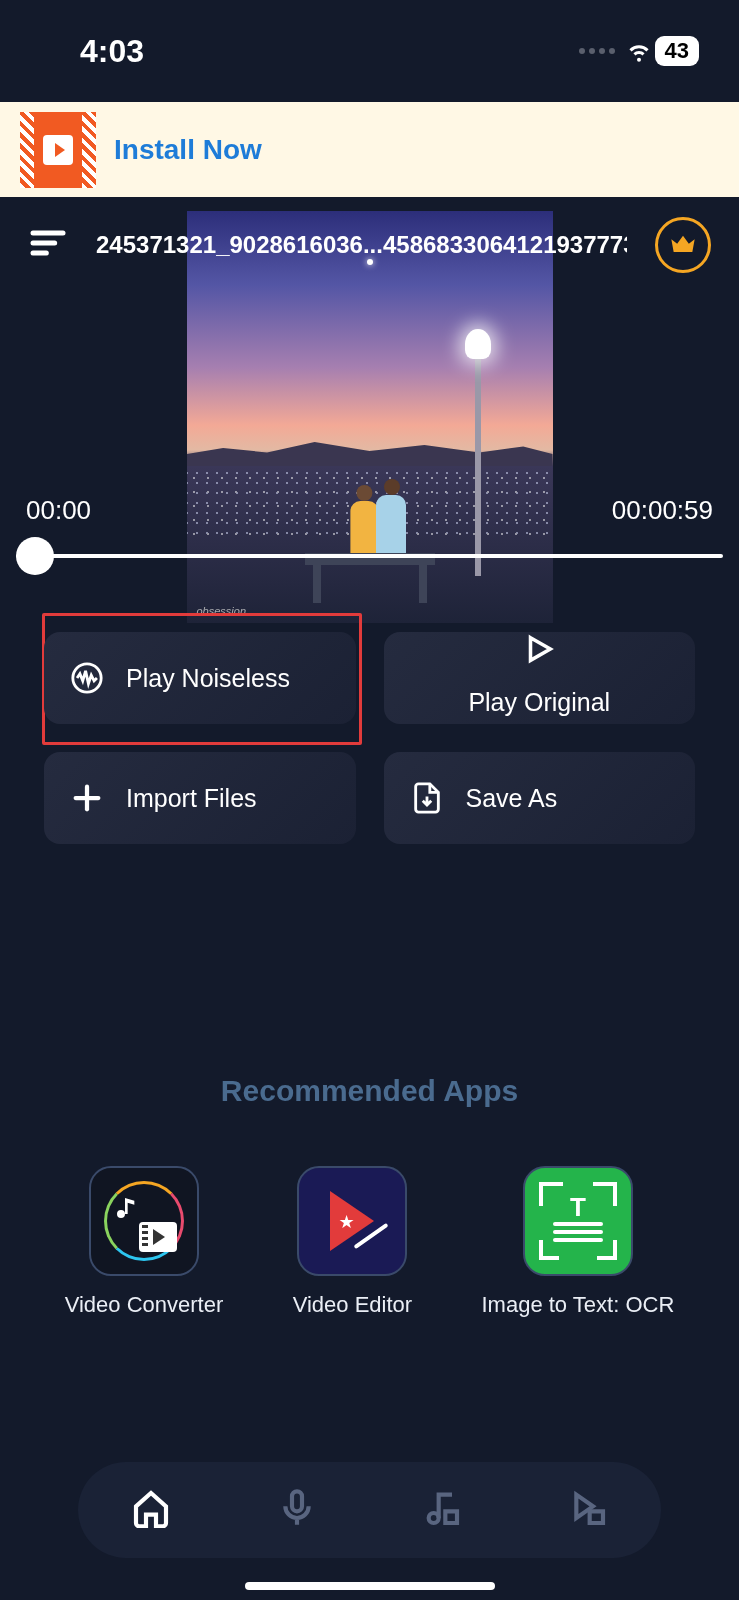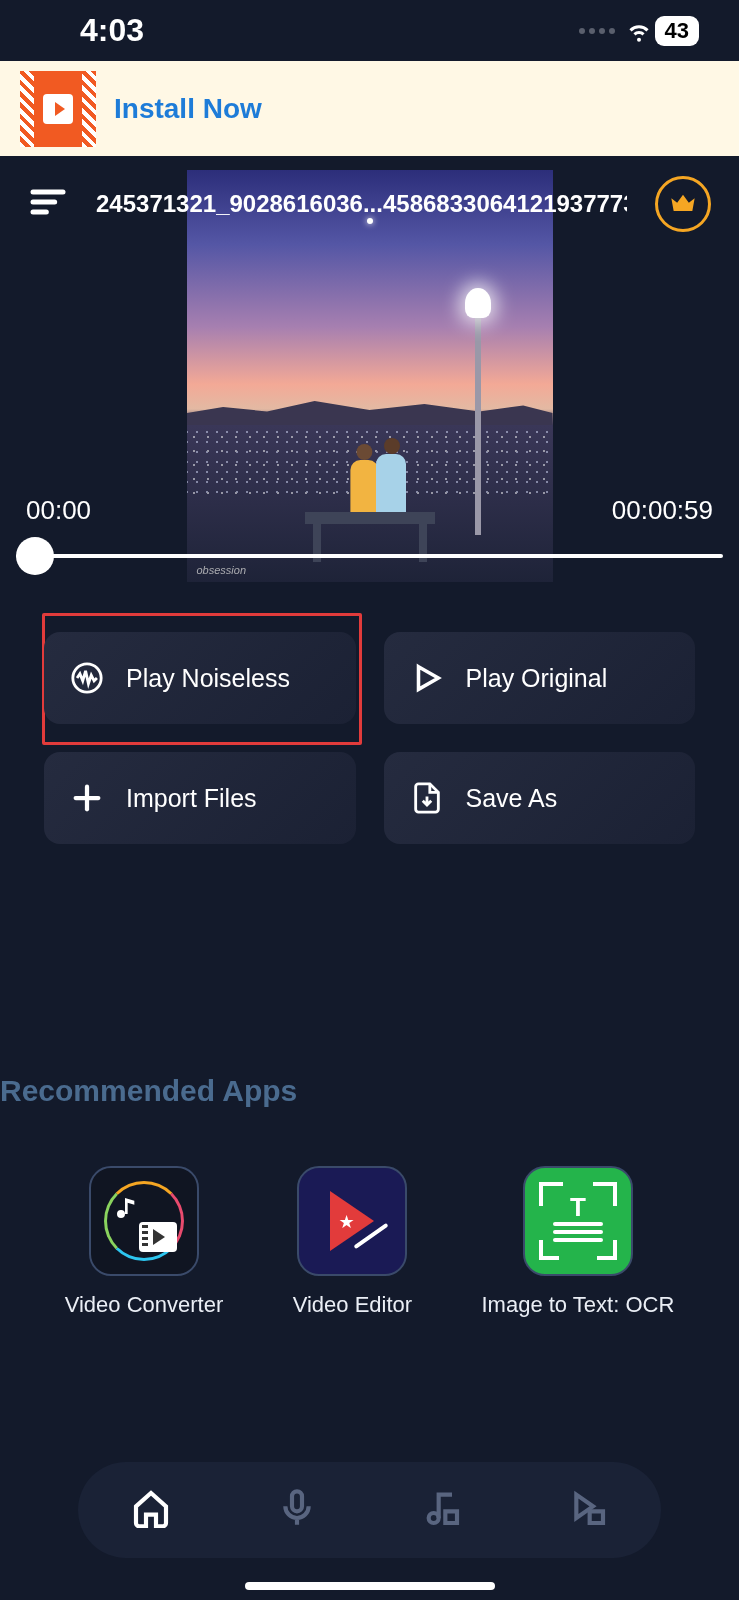--- a/index.html
+++ b/index.html
@@ -8,21 +8,21 @@
   height: 1600px;
   background: #131a2b;
   font-family: -apple-system, BlinkMacSystemFont, "Segoe UI", sans-serif;
   color: #fff;
   overflow: hidden;
   position: relative;
 }
 
 
 .status-bar {
-  height: 61px;
+  height: 102px;
   display: flex;
   align-items: center;
   justify-content: space-between;
   padding: 0 40px 0 80px;
 }
 .status-time { font-size: 32px; font-weight: 600; }
 .status-right { display: flex; align-items: center; }
 .status-dots { display: flex; gap: 4px; margin-right: 8px; }
 .status-dots span { width: 6px; height: 6px; border-radius: 50%; background: #5a5f6d; }
 .wifi-icon svg { width: 32px; height: 32px; }
@@ -132,21 +132,21 @@
 
 
 .red-outline {
   position: absolute;
   border: 3px solid #e23b3b;
   pointer-events: none;
   border-radius: 2px;
 }
 
 
-.recommended { position: absolute; top: 1074px; left: 0; right: 0; }
+.recommended { position: absolute; top: 1074px; left: 0; right: 0; text-align: center; }
 .rec-title { color: #4a6b8f; font-size: 30px; font-weight: 600; margin-bottom: 58px; }
 .rec-grid { display: flex; justify-content: space-around; padding: 0 30px; }
 .rec-item { display: flex; flex-direction: column; align-items: center; gap: 16px; }
 .rec-icon {
   width: 110px; height: 110px; border-radius: 22px; border: 2px solid #3a4a6a;
   display: flex; align-items: center; justify-content: center; position: relative; overflow: hidden;
 }
 .rec-label { font-size: 22px; color: #eaeef5; }
 
 .ico-vc { background: #101522; }
@@ -261,21 +261,21 @@
 <div class="red-outline" style="top:613px; left:42px; width:320px; height:132px;"></div>
 
 <div class="actions">
   <div class="action-btn" style="margin-top:20px;">
     <svg viewBox="0 0 24 24" fill="none" stroke="#fff" stroke-width="2">
         <circle cx="12" cy="12" r="10"></circle>
         <path d="M5 12l2-3 2 5 2-7 2 9 2-6 2 4 2-2"></path>
       </svg>
     <span class="action-label">Play Noiseless</span>
   </div>
-  <div class="action-btn" style="margin-top:20px;">
+  <div class="action-btn" style="margin-top:20px;flex-direction:column;">
     <svg viewBox="0 0 24 24" fill="none" stroke="#fff" stroke-width="2.5">
         <path d="M6 4l14 8-14 8V4z"></path>
       </svg>
     <span class="action-label">Play Original</span>
   </div>
   <div class="action-btn">
     <svg viewBox="0 0 24 24" fill="none" stroke="#fff" stroke-width="3" stroke-linecap="round">
         <line x1="12" y1="4" x2="12" y2="20"></line>
         <line x1="4" y1="12" x2="20" y2="12"></line>
       </svg>

